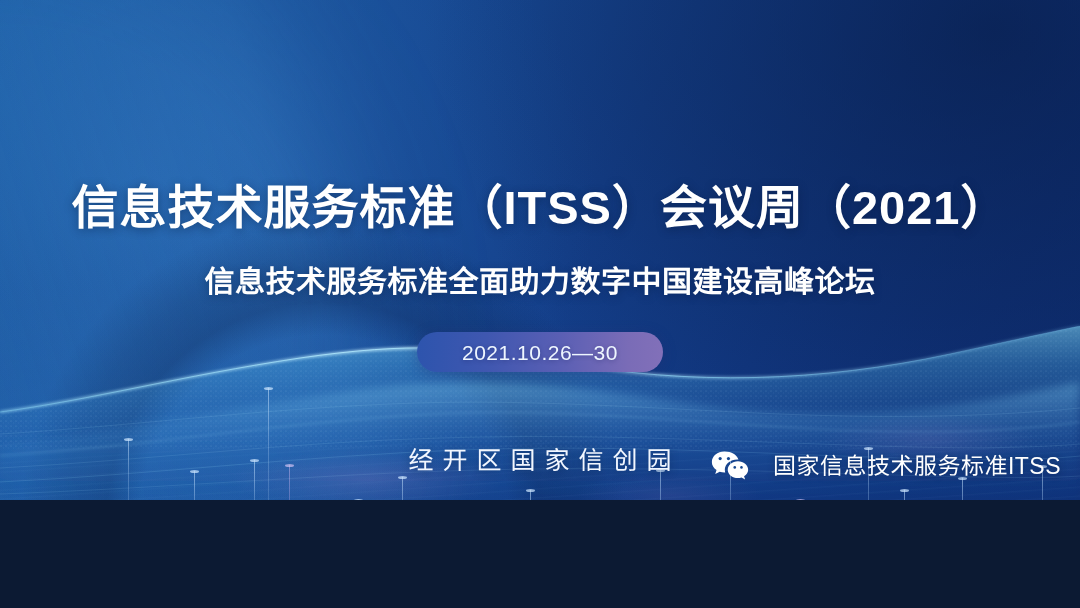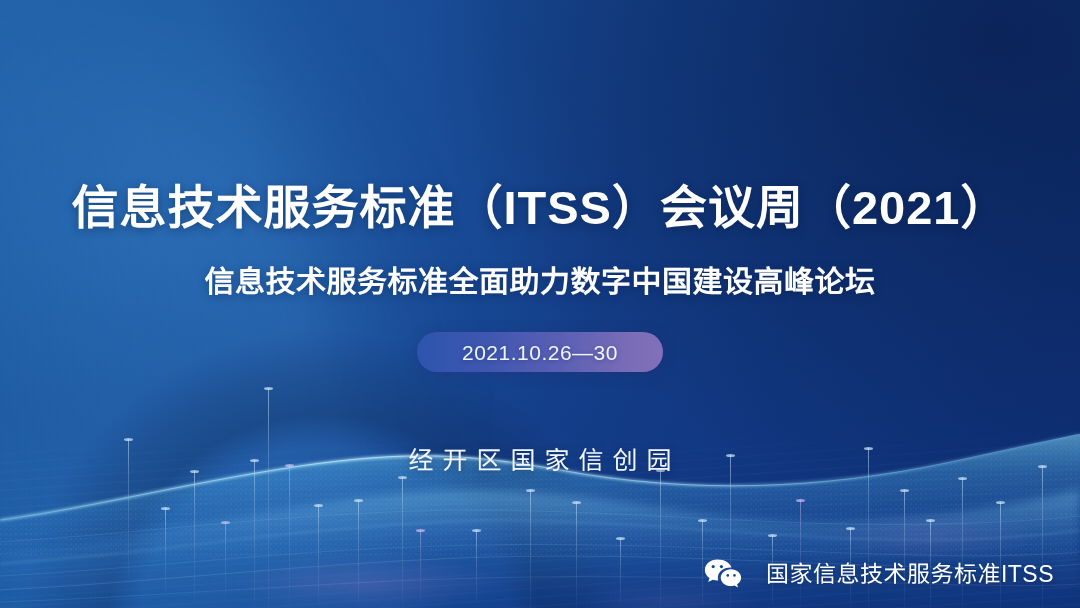--- a/index.html
+++ b/index.html
@@ -4,21 +4,21 @@
 <title>ITSS 2021</title>
 <style>
   html, body {
     margin: 0;
     padding: 0;
     background: #0c1a33;
   }
   #poster {
     position: relative;
     width: 1080px;
-    height: 608px;
+    height: 500px;
     overflow: hidden;
     font-family: "Liberation Sans", "DejaVu Sans", sans-serif;
     background: #be185d;
     -webkit-font-smoothing: antialiased;
   }
 
   
   .bg-layer { position: absolute; inset: 0; pointer-events: none; }
 
   .bg-base {
@@ -197,21 +197,21 @@
     color: #f2f7ff;
     letter-spacing: 9px;
     text-indent: 9px;
     text-shadow: 0 2px 8px rgba(8,28,66,0.45);
     white-space: nowrap;
   }
 
   
   .watermark {
     position: absolute;
-    right: 26px;
+    right: 19px;
     bottom: 18px;
     display: flex;
     align-items: center;
     gap: 24px;
   }
   .wechat-icon { width: 38px; height: 32px; flex: none; display: block; }
   .watermark .wm-text {
     font-size: 23px;
     line-height: 1;
     font-weight: 400;

